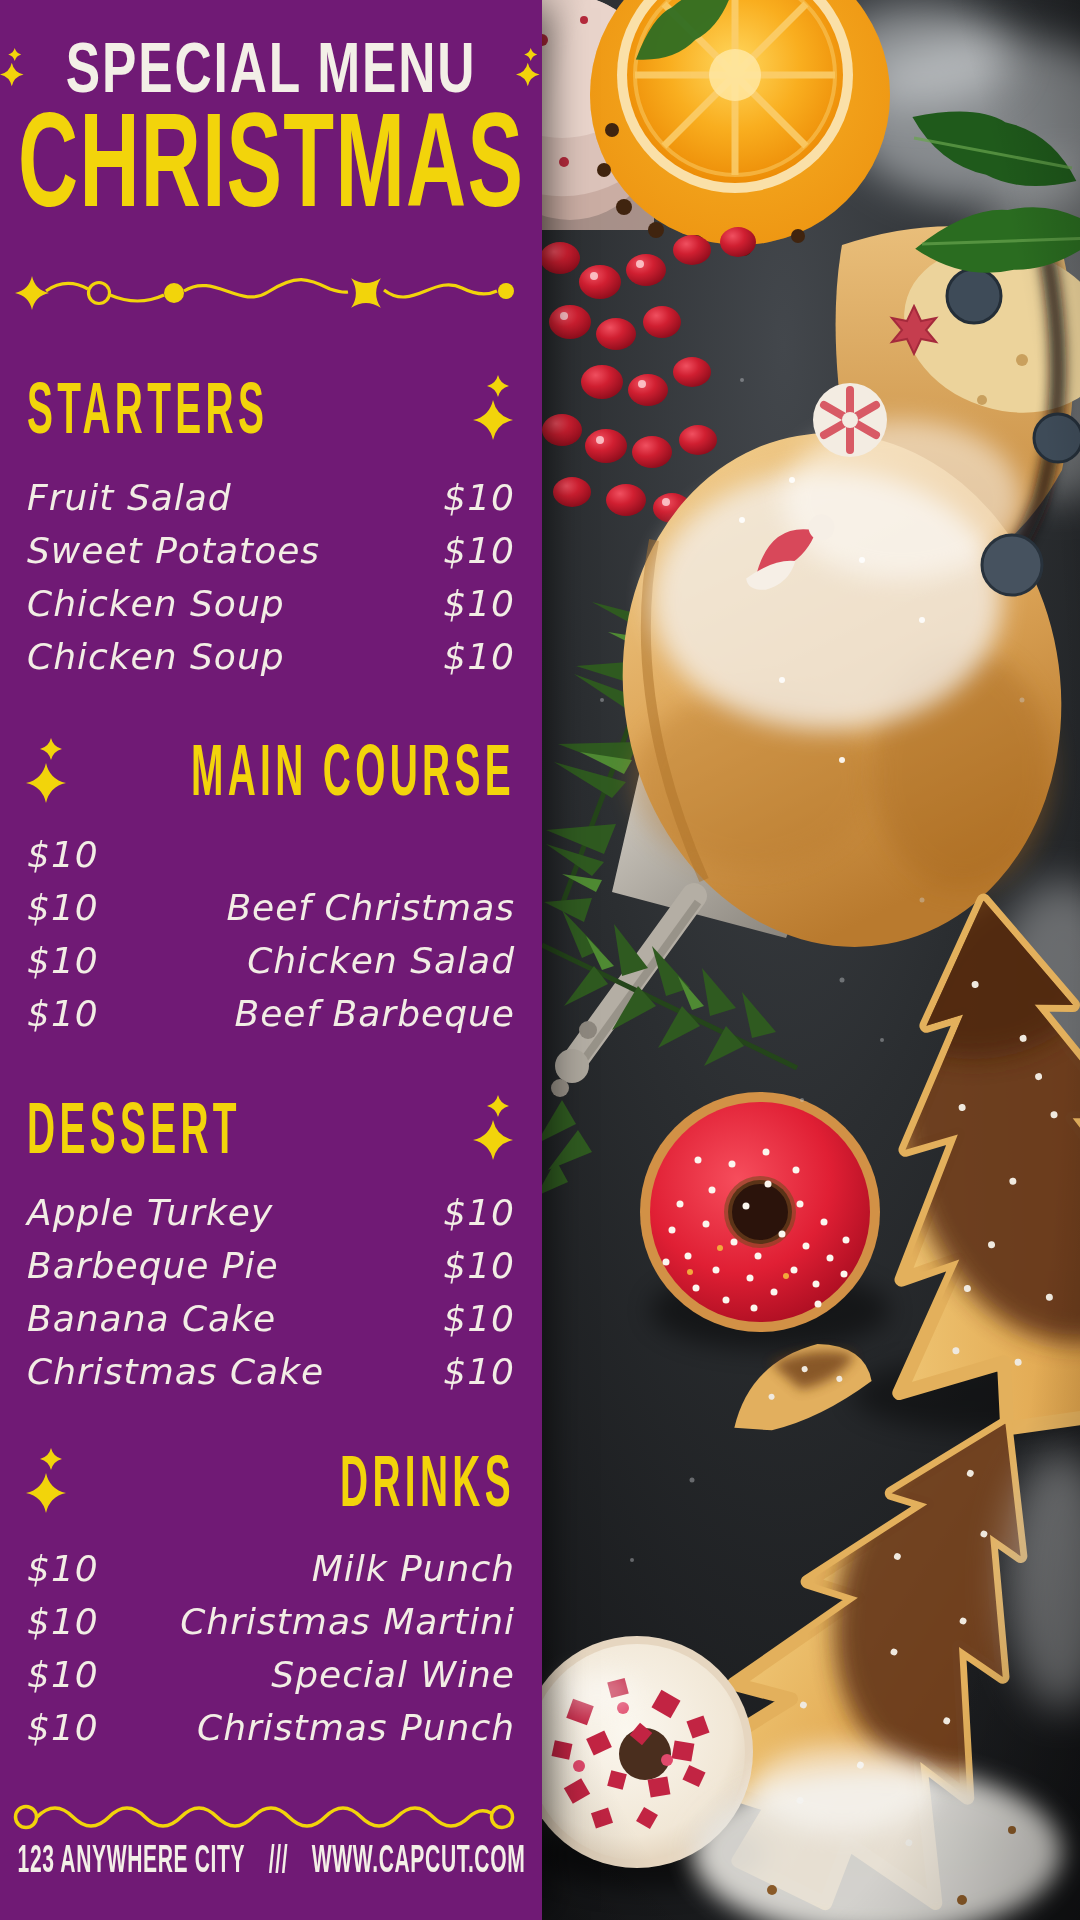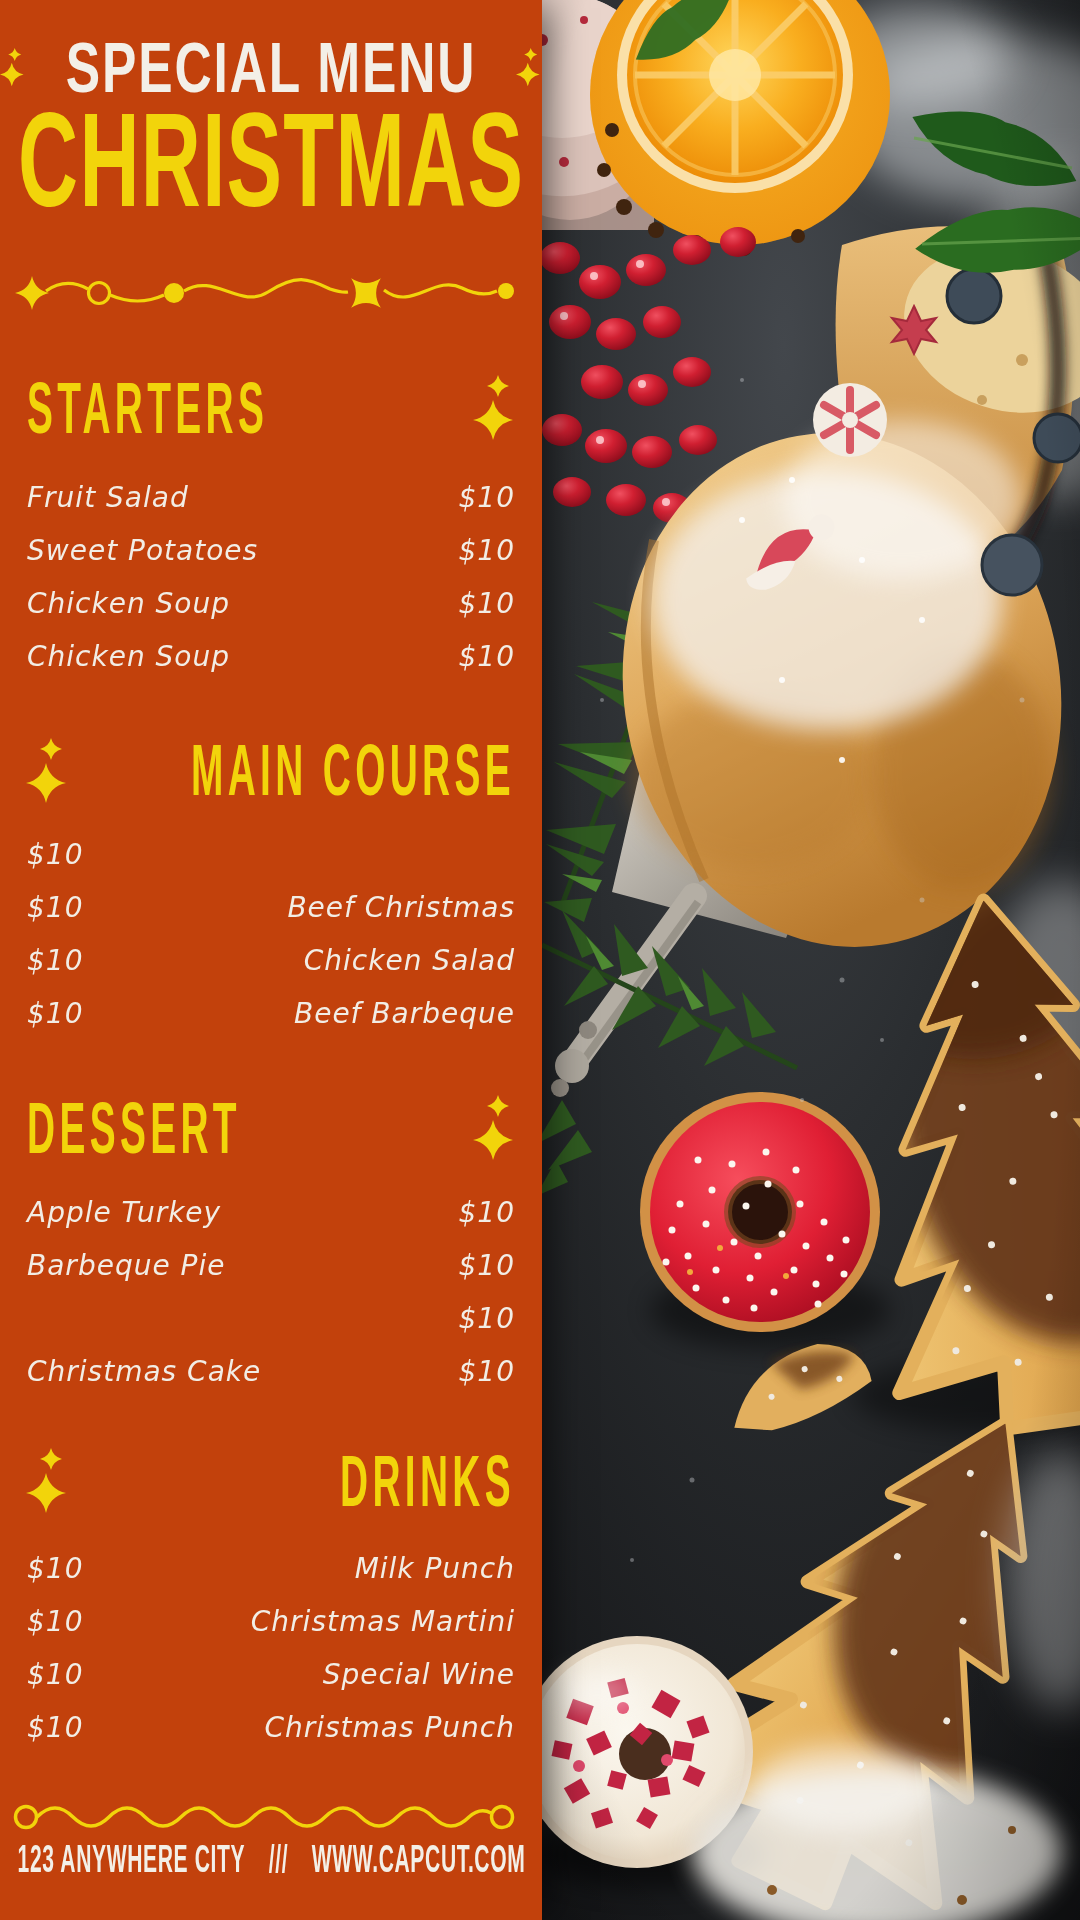--- a/index.html
+++ b/index.html
@@ -1,31 +1,31 @@
 <!DOCTYPE html>
 <html><head>
 <meta charset="utf-8">
 <style>
   html,body{margin:0;padding:0;background:#111;}
   .poster{position:relative;width:1080px;height:1920px;overflow:hidden;background:#1b1c1e;font-family:"Liberation Sans",sans-serif;}
-  .panel{position:absolute;left:0;top:0;width:542px;height:1920px;background:#c2410c;z-index:2;box-shadow:16px 0 34px -8px rgba(0,0,0,.55);}
+  .panel{position:absolute;left:0;top:0;width:542px;height:1920px;background:#701a75;z-index:2;box-shadow:16px 0 34px -8px rgba(0,0,0,.55);}
   .photo{position:absolute;left:542px;top:0;width:538px;height:1920px;z-index:1;}
   .cond{display:inline-block;line-height:1;font-weight:bold;white-space:nowrap;}
   .eyebrow-row{position:absolute;top:30px;left:0;width:542px;height:76px;display:flex;align-items:center;justify-content:center;gap:22px;}
   .eyebrow-text{color:#f3efe7;font-size:56px;letter-spacing:2px;transform:scale(.92,1.25);}
   .title-wrap{position:absolute;top:94px;left:18px;width:524px;}
   .title-text{color:#f2d40b;font-size:126px;letter-spacing:2px;transform:scale(.66,1.06);transform-origin:left top;}
   .sec-head{position:absolute;color:#f2d40b;}
   .sec-head .cond{font-size:54px;letter-spacing:6px;transform:scale(.72,1.34);}
   .sec-head.left{left:27px;} .sec-head.left .cond{transform-origin:left top;}
   .sec-head.right{right:27px;text-align:right;} .sec-head.right .cond{transform-origin:right top;}
   .sparkle{position:absolute;width:44px;height:70px;}
   .list{position:absolute;left:27px;width:488px;}
   .row{position:relative;height:53px;}
-  .iname,.iprice{position:absolute;top:0;line-height:53px;font-family:"DejaVu Sans",sans-serif;font-style:italic;font-size:28px;color:#f2ede5;letter-spacing:1px;white-space:nowrap;}
+  .iname,.iprice{position:absolute;top:0;line-height:53px;font-family:"DejaVu Sans",sans-serif;font-style:italic;font-size:36px;color:#f2ede5;letter-spacing:1px;white-space:nowrap;}
   .sec-l .iname{left:0;} .sec-l .iprice{right:0;}
   .sec-r .iname{right:0;} .sec-r .iprice{left:0;}
   .divider,.footwave{position:absolute;left:0;width:542px;}
   .divider{top:262px;height:64px;} .footwave{top:1793px;height:48px;}
   .footer-row{position:absolute;top:1836px;left:0;width:542px;display:flex;justify-content:center;}
   .footer-line{display:flex;gap:38px;align-items:baseline;color:#f3efe7;font-weight:bold;font-size:34px;letter-spacing:1px;transform:scale(.62,1.15);transform-origin:center top;white-space:nowrap;}
   svg{display:block;}
 </style>
 </head>
 <body>
@@ -131,20 +131,21 @@
     <div class="list sec-l" style="top:1186px">
       <div class="row">
           <span class="iname">Apple Turkey</span>
           <span class="iprice">$10</span>
         </div>
       <div class="row">
           <span class="iname">Barbeque Pie</span>
           <span class="iprice">$10</span>
         </div>
       <div class="row">
+          <span class="iname">Banana Cake</span>
           <span class="iprice">$10</span>
         </div>
       <div class="row">
           <span class="iname">Christmas Cake</span>
           <span class="iprice">$10</span>
         </div>
     </div>
 
     <svg class="sparkle" style="left:26px;top:1447px" viewBox="0 0 44 70">
         <use href="#spark2"></use>

